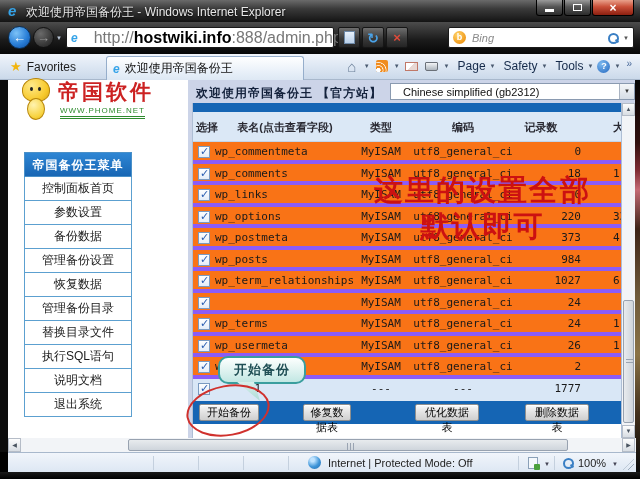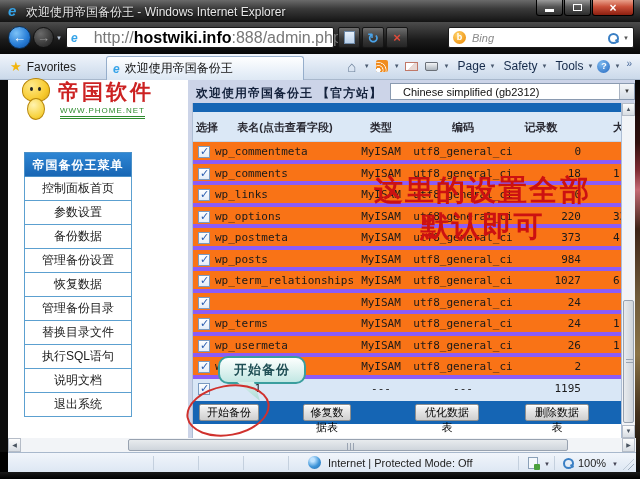--- a/index.html
+++ b/index.html
@@ -428,21 +428,21 @@
           <span class="cell c-enc">utf8_general_ci</span>
           <span class="cell c-rec">2</span>
           <span class="cell c-size"></span>
         </div>
       </div>
     <div class="trow summary">
       <span class="cb checked" style="position:absolute;left:5px;top:4px;"></span>
       <span class="cell sum-label">11</span>
       <span class="cell c-type">---</span>
       <span class="cell c-enc">---</span>
-      <span class="cell c-rec">1195</span>
+      <span class="cell c-rec">1777</span>
     </div>
     <div class="btnbar">
       <button class="wbtn b0">开始备份</button>
       <button class="wbtn b1">修复数据表</button>
       <button class="wbtn b2">优化数据表</button>
       <button class="wbtn b3">删除数据表</button>
     </div>
     <div class="panel-bottom"></div>
   </div>
 

